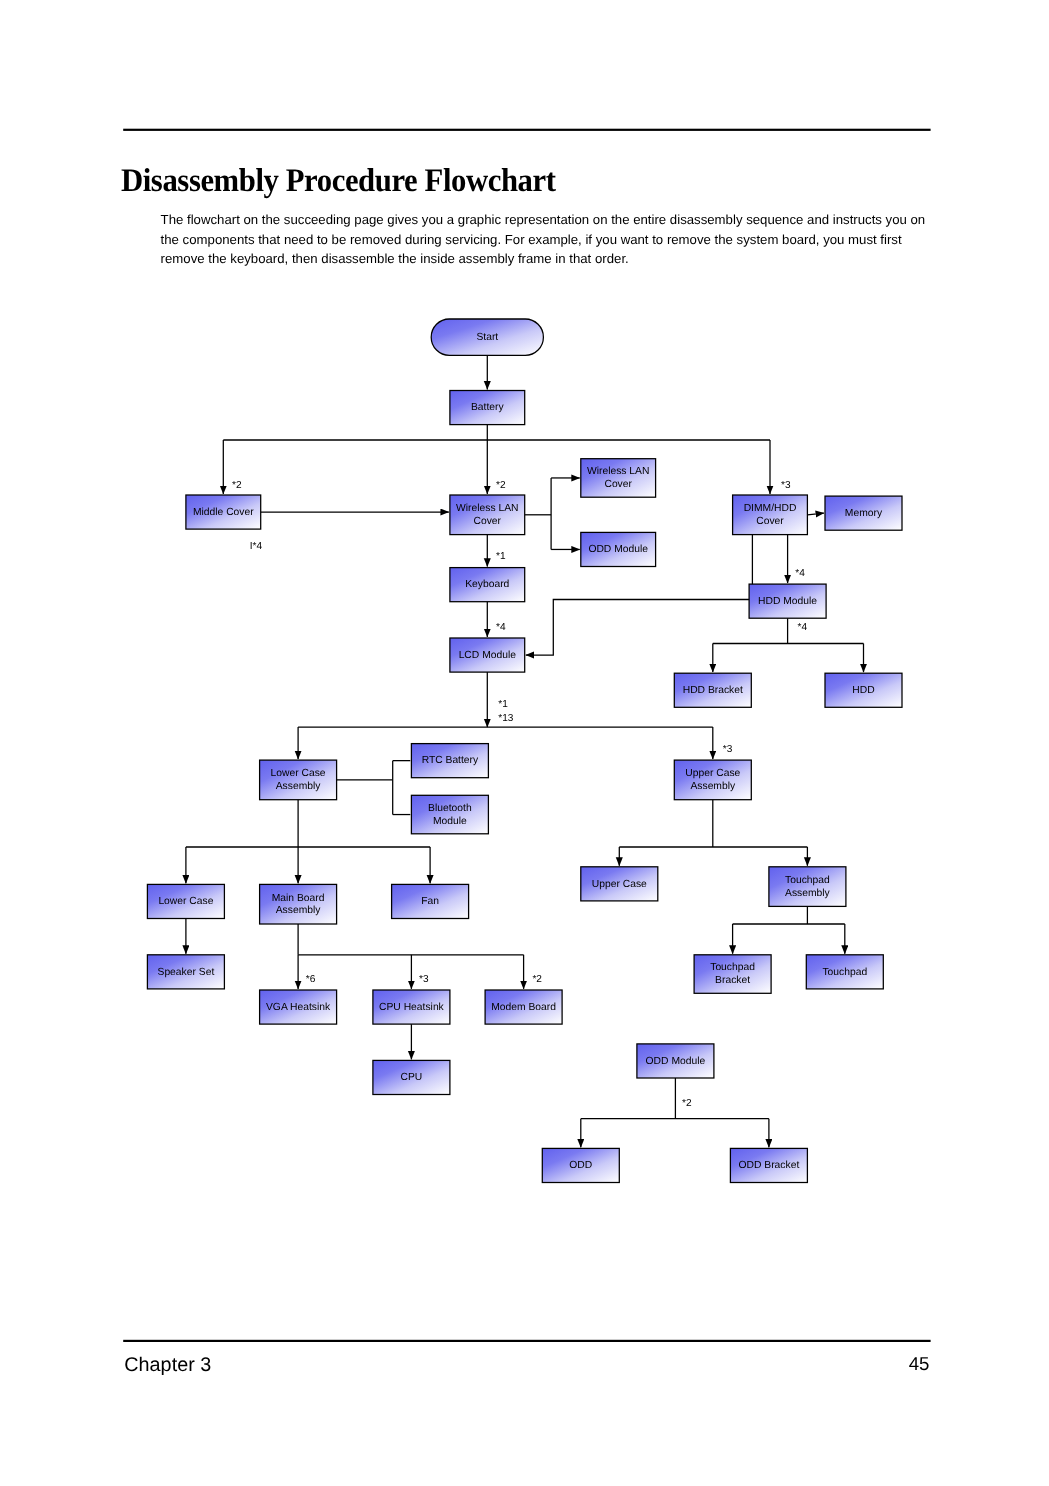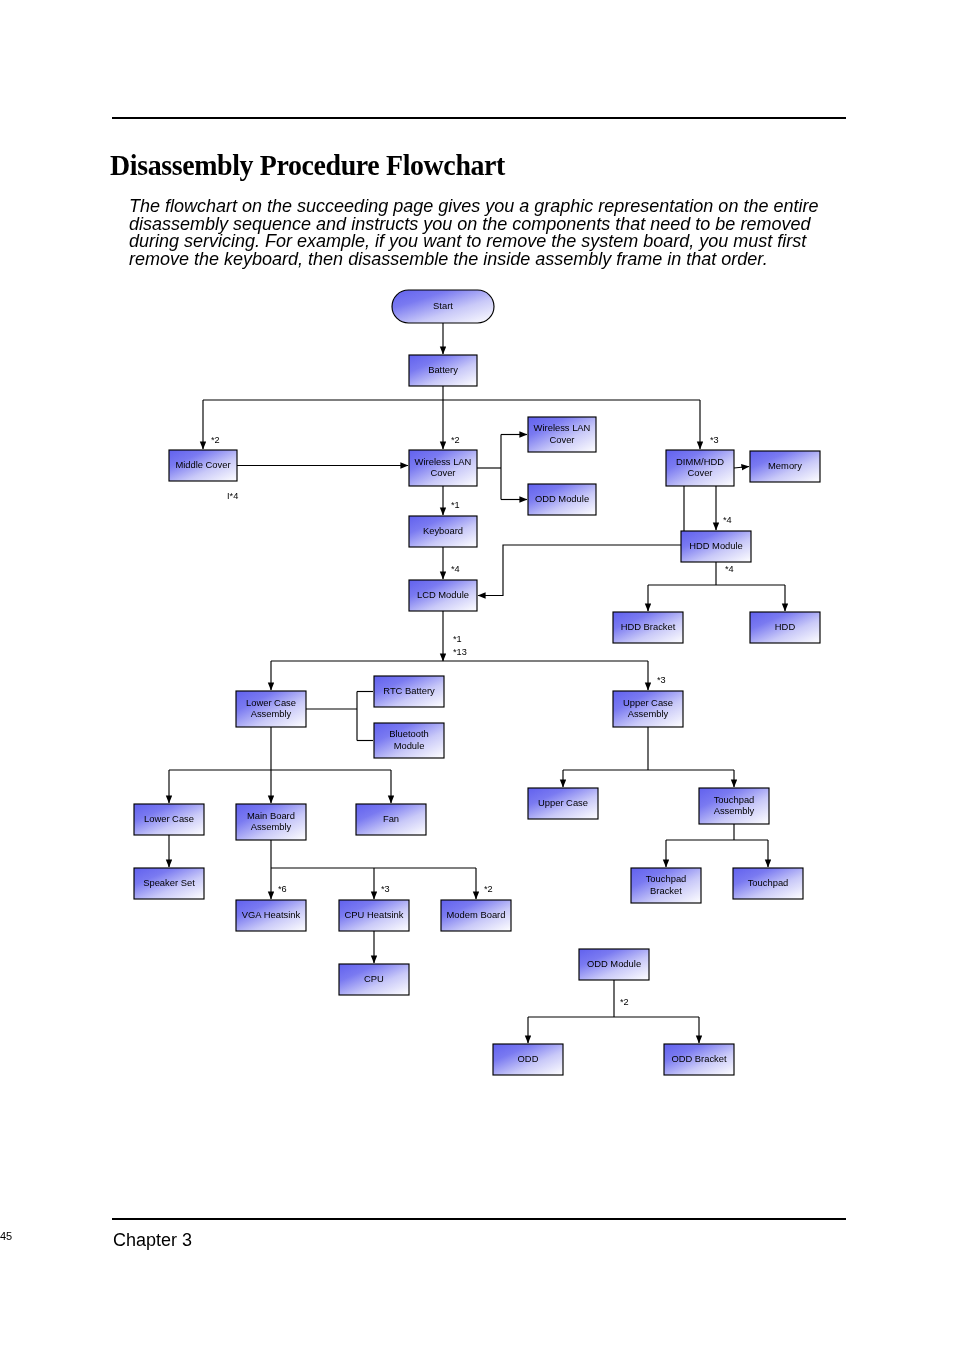--- a/index.html
+++ b/index.html
@@ -43,27 +43,26 @@
     letter-spacing: -0.4px;
     line-height: 1.1;
     white-space: nowrap;
     transform: scaleX(0.93);
     transform-origin: left top;
   }
 
   
   .intro {
     position: absolute;
-    left: 129px;
+    left: 146px;
     top: 180px;
     width: 700px;
-    font-size: 18px;
+    font-size: 12px;
     line-height: 17.6px;
     text-align: left;
-    font-style: italic;
   }
 
   
   .flow-wrap {
     position: absolute;
     left: 0;
     top: 0;
     width: 862px;
     height: 1190px;
     pointer-events: none;
@@ -112,21 +111,22 @@
     position: absolute;
     left: 113px;
     top: 1230px;
     font-size: 18px;
   }
   .footer-right {
     position: absolute;
     left: 0;
     top: 1230px;
     width: 845px;
-    font-size: 11px;
+    text-align: right;
+    font-size: 17px;
   }
 </style>
 </head>
 <body>
 
 <div class="page">
 
   <div class="top-rule"></div>
 
   <h1 class="page-title">Disassembly Procedure Flowchart</h1>

